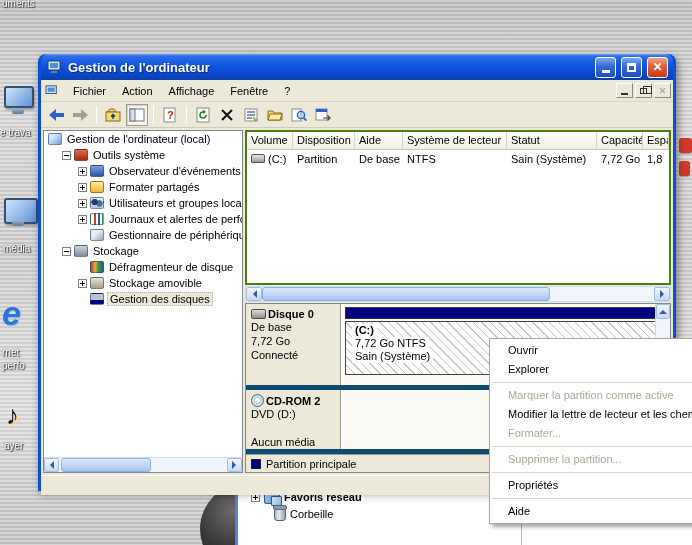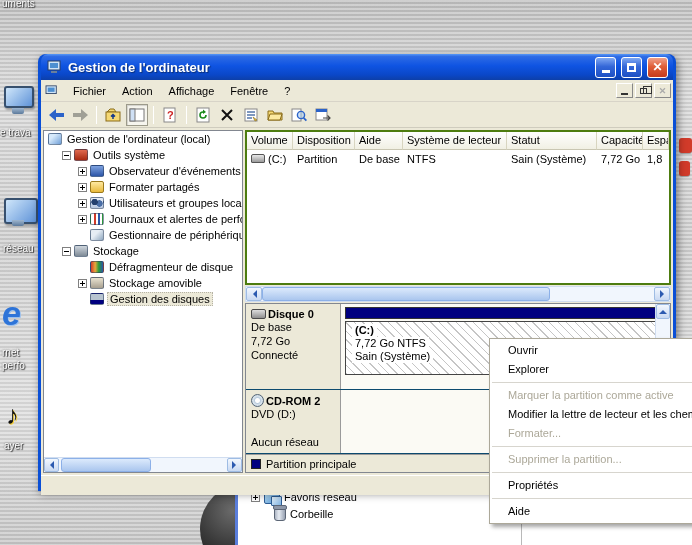--- a/index.html
+++ b/index.html
@@ -126,21 +126,21 @@
     border-right:1px solid #d8d5c0; border-bottom:1px solid #c9c6b2; white-space:nowrap; overflow:hidden; }
   .v-cell { height:17px; padding:2px 4px; white-space:nowrap; overflow:hidden; display:flex; align-items:center; gap:3px; }
   .c0{width:46px;} .c1{width:62px;} .c2{width:48px;} .c3{width:104px;} .c4{width:90px;} .c5{width:46px;} .c6{flex:1;min-width:0;}
   .drive-ic { width:14px; height:9px; background:linear-gradient(180deg,#e8e8e8,#9a9a9a); border:1px solid #555; border-radius:2px 2px 1px 1px; flex:0 0 14px; }
 
   #mid-scroll { height:16px; margin-top:1px; background:#f1f6fd; display:flex; border:1px solid #d0ddf0; }
   #mid-scroll .sb-btn { width:16px; background:linear-gradient(180deg,#f2f7fe,#c9d9f2); border:1px solid #9ebce4; border-radius:2px; display:flex; align-items:center; justify-content:center; }
   #mid-scroll .thumb { width:68%; background:linear-gradient(180deg,#dceafc,#aac6ee); border:1px solid #8cb0e8; border-radius:3px; }
 
   #disk-view { flex:1; margin-top:1px; background:#fbfaf4; border:1px solid #828790; position:relative; overflow:hidden; }
-  .disk-row { display:flex; border-bottom:1px solid #0c4a6e;justify-content:space-between; }
+  .disk-row { display:flex; border-bottom:5px solid #0c4a6e;justify-content:space-between; }
   .disk-label { width:95px; background:#ece9d8; border-right:1px solid #9a9a9a; padding:4px 3px 4px 5px; }
   .disk-label b { display:flex; align-items:center; gap:2px; font-size:11px; }
   .disk-label div { line-height:14px; }
   .disk-ic { width:15px; height:10px; background:linear-gradient(180deg,#ddd,#8f8f8f); border:1px solid #4a4a4a; border-radius:2px; }
   .cd-ic { width:13px; height:13px; border-radius:50%; background:radial-gradient(circle,#fff 2px,#bcd 3px,#dde8f0 60%,#9ab); border:1px solid #567; }
   .part-area { flex:1; position:relative; padding:3px 4px; min-width:0; }
   .navy-band { height:12px; background:#000080; border:1px solid #333; }
   .hatch-box { margin-top:2px; height:54px; border:1px solid #444; background:
       repeating-linear-gradient(45deg, rgba(150,150,150,.55) 0 1px, transparent 1px 6px), #fff;
       padding:2px 0 0 6px; }
@@ -168,37 +168,37 @@
   <div class="dlabel" style="left:2px;top:-2px;">uments</div>
 
   <div class="dicon" style="left:4px;top:86px;">
       <div class="monitor"></div>
     </div>
   <div class="dlabel" style="left:0px;top:127px;">e trava</div>
 
   <div class="dicon" style="left:4px;top:198px;">
       <div class="monitor" style="width:34px;height:26px;"></div>
     </div>
-  <div class="dlabel" style="left:3px;top:243px;">réseau</div>
+  <div class="dlabel" style="left:3px;top:243px;">média</div>
 
   <div class="dicon" style="left:2px;top:298px;"><span class="ie-e">e</span></div>
   <div class="dlabel" style="left:2px;top:347px;">rnet</div>
   <div class="dlabel" style="left:2px;top:360px;">perfo</div>
 
   <div class="dicon" style="left:6px;top:402px;"><span class="mp-note">♪</span></div>
   <div class="dlabel" style="left:4px;top:440px;">ayer</div>
 
   <div class="red-frag" style="left:679px;top:138px;width:13px;height:15px;"></div>
   <div class="red-frag" style="left:679px;top:161px;width:11px;height:15px;"></div>
 
   <div id="sphere"></div>
 
   <div id="bg-window">
     <div class="vline"></div>
-    <div class="bg-item" style="left:13px;top:4px;">
+    <div class="bg-item" style="left:13px;top:4px;font-weight:bold;">
       <span class="bg-exp"></span>
       <span class="ic-net"></span>
       <span>Favoris réseau</span>
     </div>
     <div class="bg-item" style="left:36px;top:21px;">
       <span class="ic-bin"></span>
       <span>Corbeille</span>
     </div>
   </div>
 
@@ -440,21 +440,21 @@
             </div>
           </div>
           <div class="disk-row" style="height:64px;">
             <div class="disk-label">
               <b>
                   <span class="cd-ic"></span>
                  <span>CD-ROM 2</span>
                 </b>
               <div>DVD (D:)</div>
               <div>&nbsp;</div>
-              <div>Aucun réseau</div>
+              <div>Aucun média</div>
             </div>
             <div class="part-area"></div>
           </div>
 
           <div class="vscroll" style="bottom:19px;">
             <div class="sb-btn">
                 <span class="arr up"></span>
               </div>
           </div>
 

